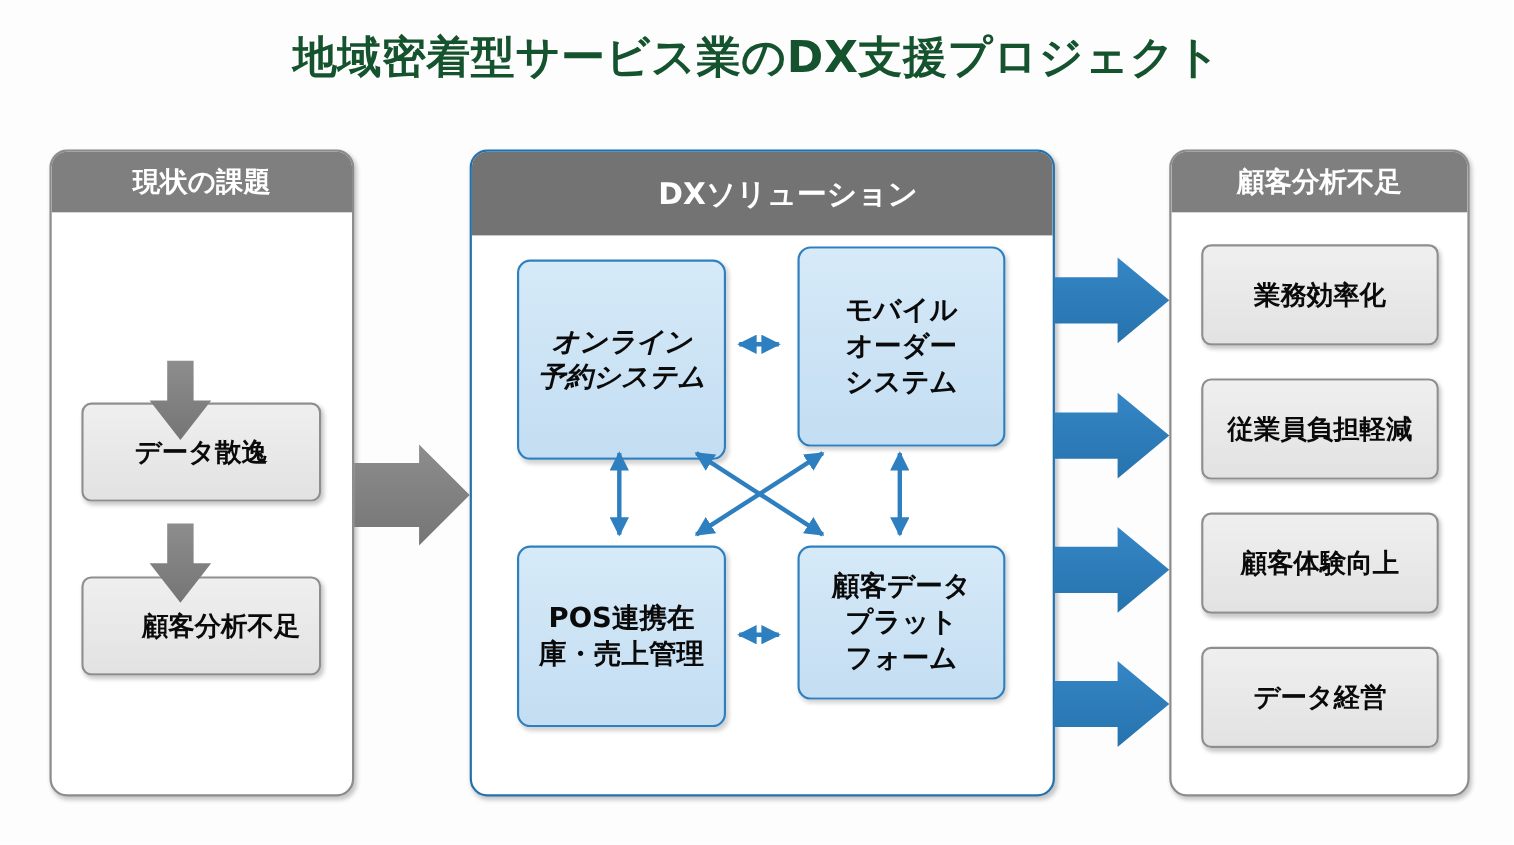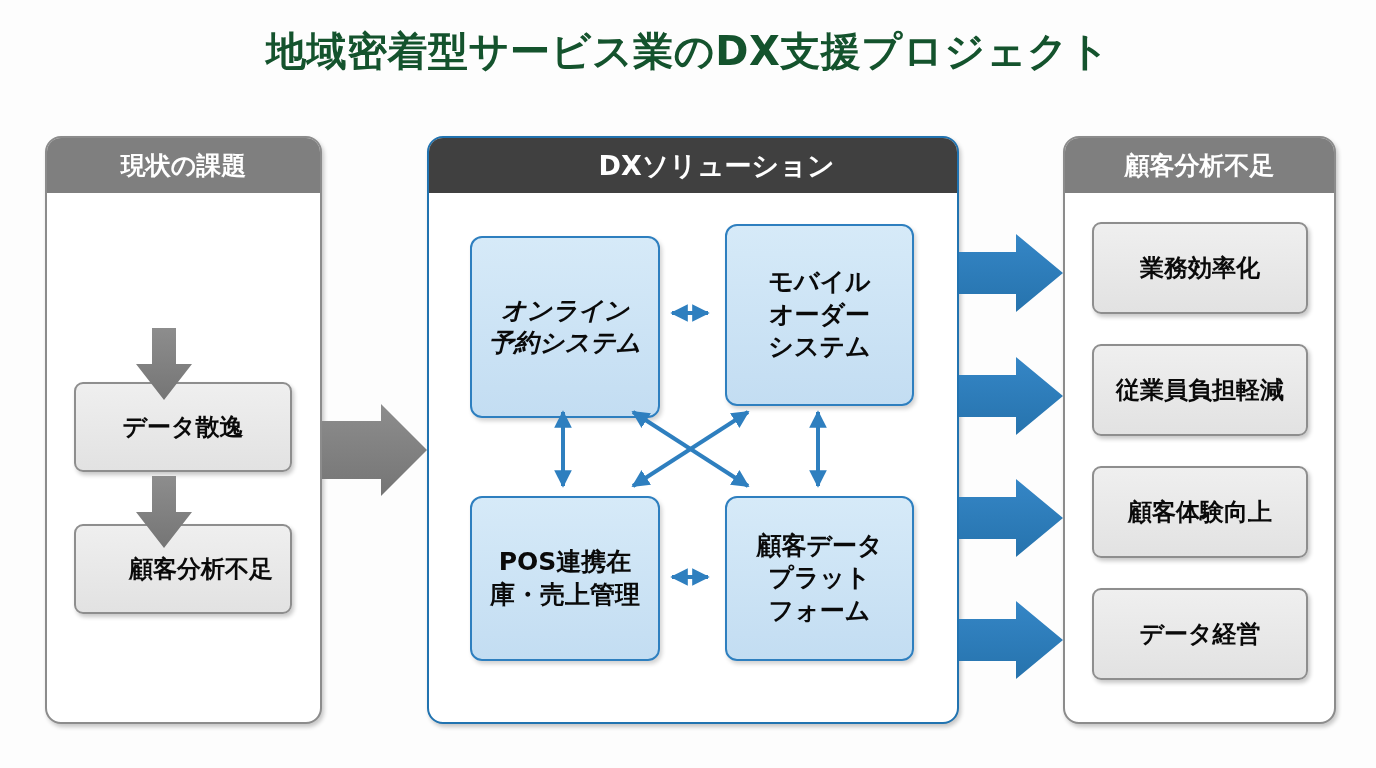--- a/index.html
+++ b/index.html
@@ -57,22 +57,22 @@
     display: flex;
     align-items: center;
     justify-content: center;
   }
   .panel.gray .panel-header {
     background: #7f7f7f;
     height: 55px;
     font-size: 25px;
   }
   .panel.blue .panel-header {
-    background: #404040;
-    height: 55px;
+    background: #737373;
+    height: 76px;
     font-size: 27px;
     padding-left: 47px;
   }
 
   #panel-left   { left: 45px;   top: 136px; width: 277px; height: 588px; }
   #panel-center { left: 427px;  top: 136px; width: 532px; height: 588px; }
   #panel-right  { left: 1063px; top: 136px; width: 273px; height: 588px; }
 
   
   .gbox {
@@ -88,21 +88,21 @@
     text-align: center;
     color: #0a0a0a;
     font-weight: bold;
     font-size: 24px;
     line-height: 1.28;
   }
 
   
   #panel-left .gbox { left: 27px; width: 218px; }
   #lbox0 { top: 90px;  height: 102px; }
-  #lbox1 { top: 244px; height: 90px; text-align: right;  }
+  #lbox1 { top: 228px; height: 90px; text-align: right;  }
   #lbox2 { top: 386px; height: 90px; padding-left: 36px;  }
 
   
   #panel-right .gbox { left: 27px; width: 216px; height: 92px; }
   #rbox0 { top: 84px;  }
   #rbox1 { top: 206px; }
   #rbox2 { top: 328px; }
   #rbox3 { top: 450px; }
 
   
@@ -118,21 +118,21 @@
     justify-content: center;
     text-align: center;
     color: #0a0a0a;
     font-weight: bold;
     font-size: 25px;
     line-height: 1.3;
   }
   #cbox0 { left: 41px;  top: 98px;  width: 190px; height: 182px; font-style: italic; }
   #cbox1 { left: 296px; top: 86px;  width: 189px; height: 182px; }
   #cbox2 { left: 41px;  top: 358px; width: 190px; height: 165px; }
-  #cbox3 { left: 296px; top: 358px; width: 189px; height: 165px; }
+  #cbox3 { left: 296px; top: 358px; width: 189px; height: 140px; }
 
   
   #overlay {
     position: absolute;
     left: 0; top: 0;
     width: 1376px; height: 768px;
     pointer-events: none;
   }
 </style>
 </head>

